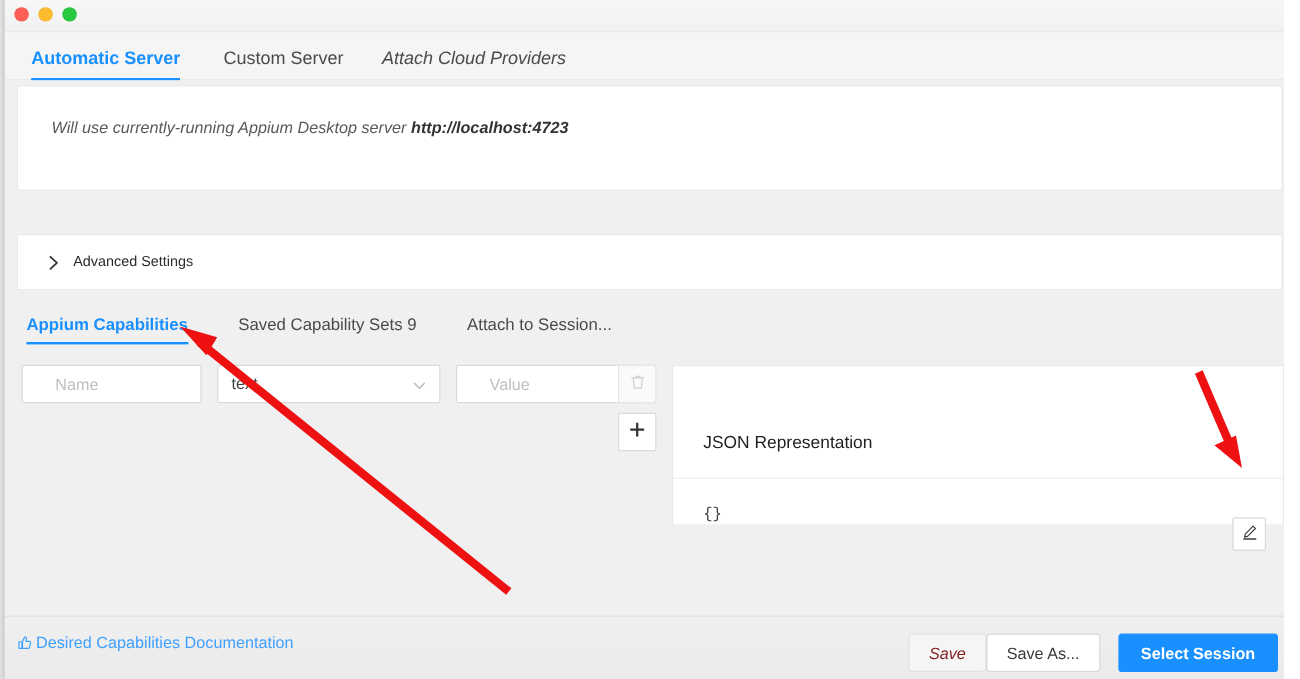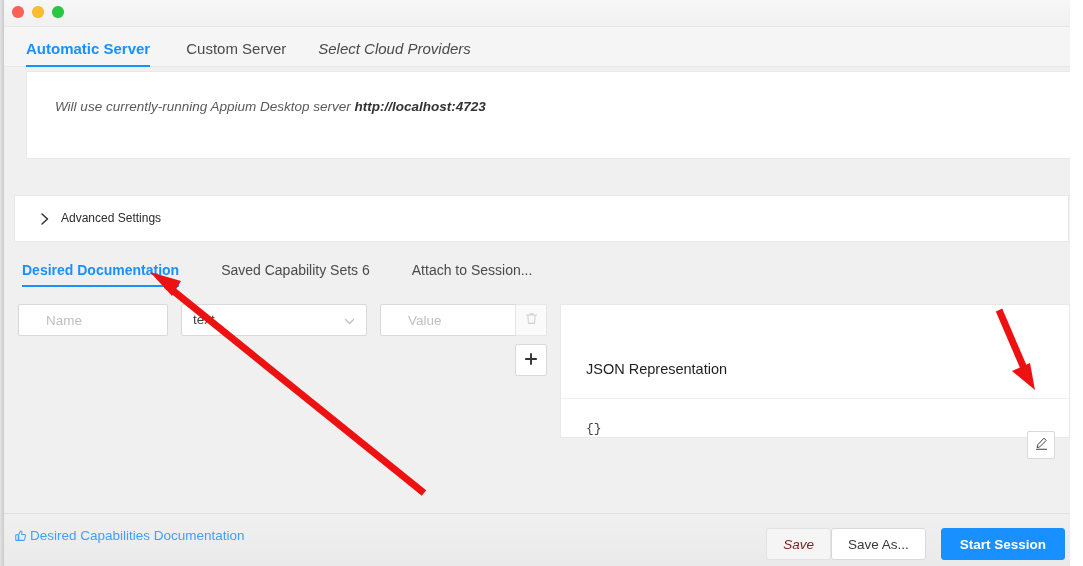--- a/index.html
+++ b/index.html
@@ -82,21 +82,21 @@
 
   
   .body-area {
     position: absolute; left: 4px; top: 67px; width: 1075px; height: 446px;
     background: #f0f0f0;
     box-sizing: border-box;
   }
 
   
   .server-card {
-    position: absolute; left: 22px; top: 4px; width: 1055px; height: 88px;
+    position: absolute; left: 10px; top: 4px; width: 1055px; height: 88px;
     background: #ffffff;
     border: 1px solid #e8e8e8;
     box-sizing: border-box;
   }
   .server-text {
     position: absolute; left: 28px; top: 27px;
     font-size: 13.5px; font-style: italic; color: #595959;
     white-space: nowrap;
   }
   .server-text b { font-weight: bold; color: #333; font-style: italic; }
@@ -296,21 +296,21 @@
 
   <div class="topbar">
     <div class="toptabs">
       <div class="toptab active">
         <span>Automatic Server</span>
       </div>
       <div class="toptab spaced">
         <span>Custom Server</span>
       </div>
       <div class="toptab italic">
-        <span>Select Cloud Providers</span>
+        <span>Attach Cloud Providers</span>
       </div>
     </div>
   </div>
 
   <div class="body-area">
 
     <div class="server-card">
       <div class="server-text">
         <span>Will use currently-running Appium Desktop server </span><b>http://localhost:4723</b>
       </div>
@@ -320,24 +320,24 @@
       <span class="chev">
         <svg width="16" height="20" viewBox="0 0 16 20">
           <path d="M5 5 L10.5 10 L5 15" fill="none" stroke="#333" stroke-width="1.5" stroke-linecap="round" stroke-linejoin="round"></path>
         </svg>
       </span>
       <span class="adv-label">Advanced Settings</span>
     </div>
 
     <div class="captabs">
       <div class="captab active">
-        <span>Desired Documentation</span>
+        <span>Appium Capabilities</span>
       </div>
       <div class="captab gap1">
-        <span>Saved Capability Sets 6</span>
+        <span>Saved Capability Sets 9</span>
       </div>
       <div class="captab gap2">
         <span>Attach to Session...</span>
       </div>
     </div>
 
     <div class="cap-row">
       <input class="cap-input cap-name" type="text" placeholder="Name" style="">
 
       <div class="cap-select">
@@ -400,21 +400,21 @@
     </a>
 
     <div class="footer-actions">
       <button class="btn btn-save">
         <span>Save</span>
       </button>
       <button class="btn btn-saveas">
         <span>Save As...</span>
       </button>
       <button class="btn btn-start">
-        <span>Start Session</span>
+        <span>Select Session</span>
       </button>
     </div>
   </div>
 
   <svg class="annotations" viewBox="0 0 1083 566" width="1083" height="566">
     <g>
       <line x1="424" y1="493" x2="166" y2="285" stroke="#ee1111" stroke-width="7" stroke-linecap="butt"></line>
       <polygon points="150,272 181,281 172,296" fill="#ee1111"></polygon>
     </g>
     <g>

